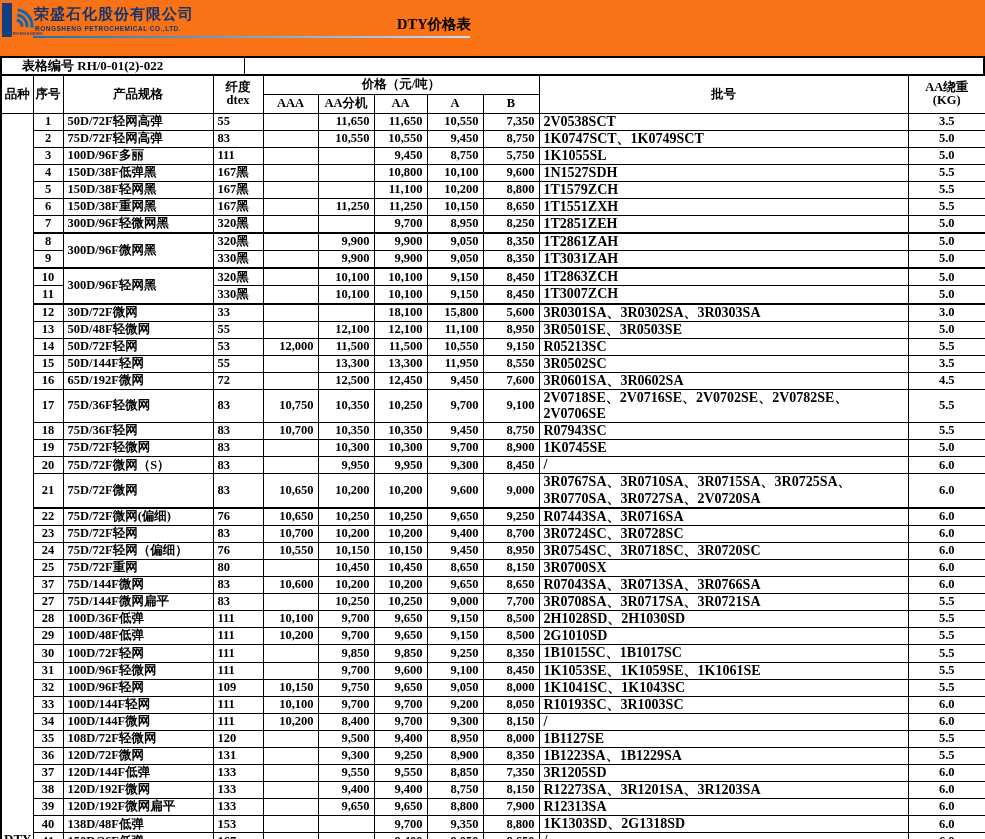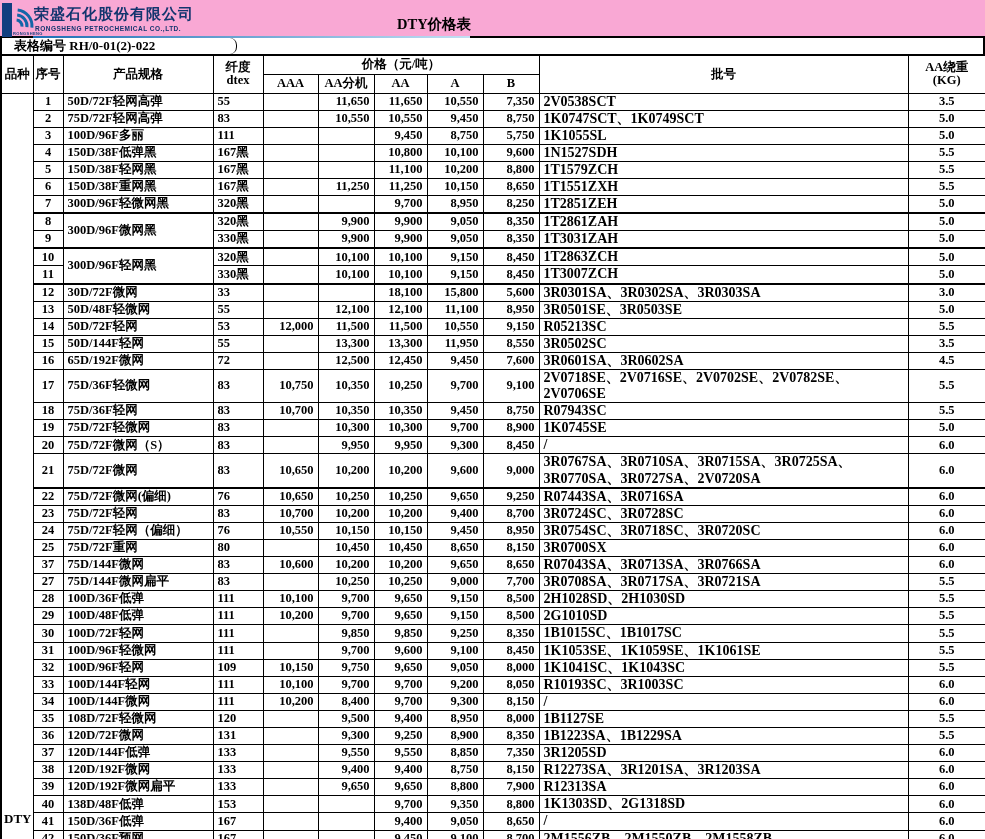--- a/index.html
+++ b/index.html
@@ -1,35 +1,35 @@
 <!DOCTYPE html>
 <html><head>
 <meta charset="utf-8">
 <style>
   html,body{margin:0;padding:0;background:#e8e8e8;}
   .page{position:relative;width:985px;height:839px;background:#fff;overflow:hidden;
         font-family:"Liberation Serif","DejaVu Serif",serif;color:#000;}
   
-  .topband{position:relative;height:36px;background:#f9a8d4;}
+  .topband{position:relative;height:56px;background:#f97316;}
   .logo-bar{position:absolute;left:2px;top:3px;width:10px;height:34px;background:#123f80;}
   .logo-arcs{position:absolute;left:14px;top:4px;}
   .logo-micro{position:absolute;left:13px;top:31px;font-size:4px;font-weight:bold;color:#123f80;
               font-family:"Liberation Sans",sans-serif;letter-spacing:0.4px;}
   .company-cn{position:absolute;left:34px;top:5px;font-size:15px;font-weight:bold;color:#12356e;
               letter-spacing:1px;font-family:"Liberation Sans",sans-serif;white-space:nowrap;}
   .company-en{position:absolute;left:35px;top:25px;font-size:6.5px;font-weight:bold;color:#12356e;
               letter-spacing:0.5px;font-family:"Liberation Sans",sans-serif;white-space:nowrap;}
   .logo-underline{position:absolute;left:33px;top:36px;width:437px;height:2px;
                   background:linear-gradient(to right,#1e6fb5,#c2e0f3);}
   .doc-title{position:absolute;left:397px;top:15px;font-size:14.5px;font-weight:bold;white-space:nowrap;}
   .notice{position:absolute;left:527px;top:17px;font-size:11.5px;font-weight:bold;white-space:nowrap;}
   
   .formrow{display:flex;border:2px solid #000;border-bottom:none;height:16px;
            font-size:13px;font-weight:bold;align-items:stretch;}
-  .fcell{display:flex;align-items:center;padding-left:12px;white-space:nowrap;overflow:hidden;border-radius:7px;}
+  .fcell{display:flex;align-items:center;padding-left:20px;white-space:nowrap;overflow:hidden;}
   .f1{width:222px;border-right:1px solid #000;}
   .f2{flex:1;}
   
   table{border-collapse:collapse;table-layout:fixed;width:985px;border:2px solid #000;}
   th,td{border:1px solid #000;font-weight:bold;overflow:hidden;white-space:nowrap;}
   thead tr{height:19px;}
   thead th{font-size:12.5px;padding:0 1px;line-height:1.05;}
   tbody tr{height:16.2px;}
   tbody tr.tall{height:33px;}
   tbody td{font-size:12.5px;line-height:1.1;}

